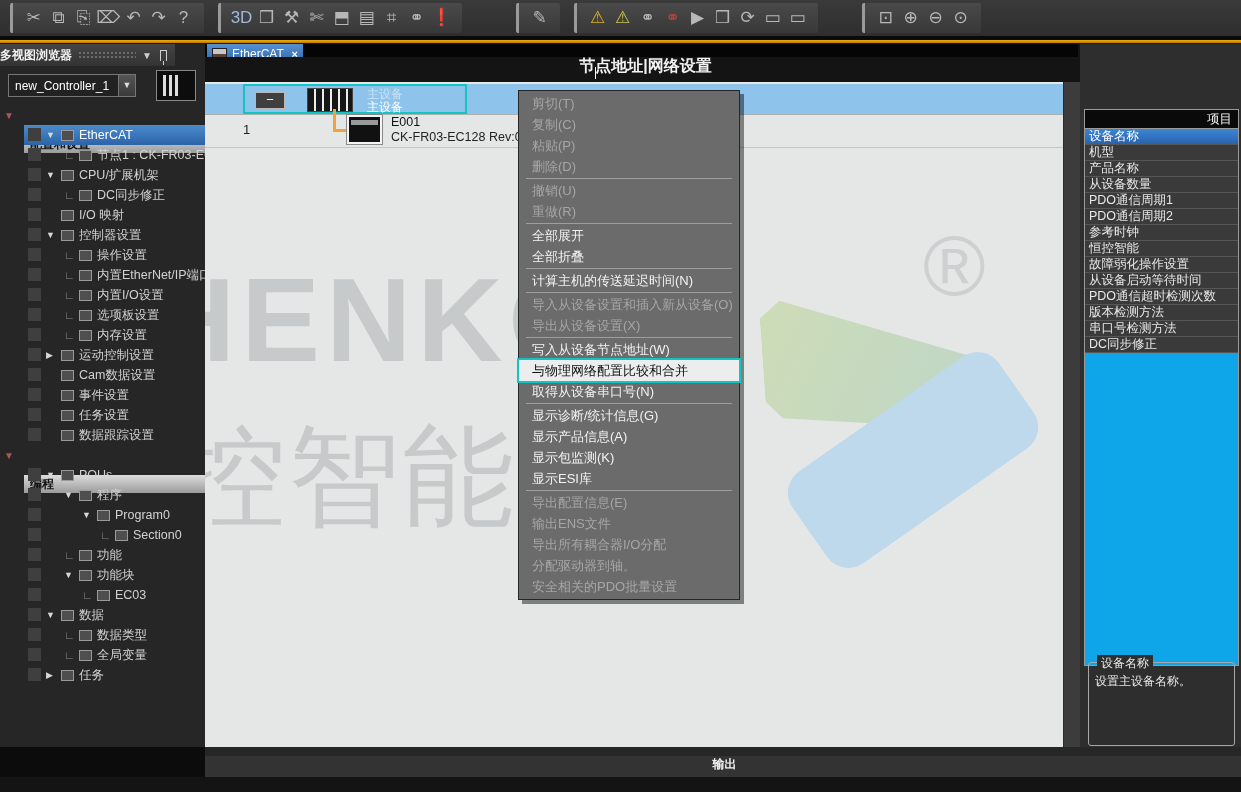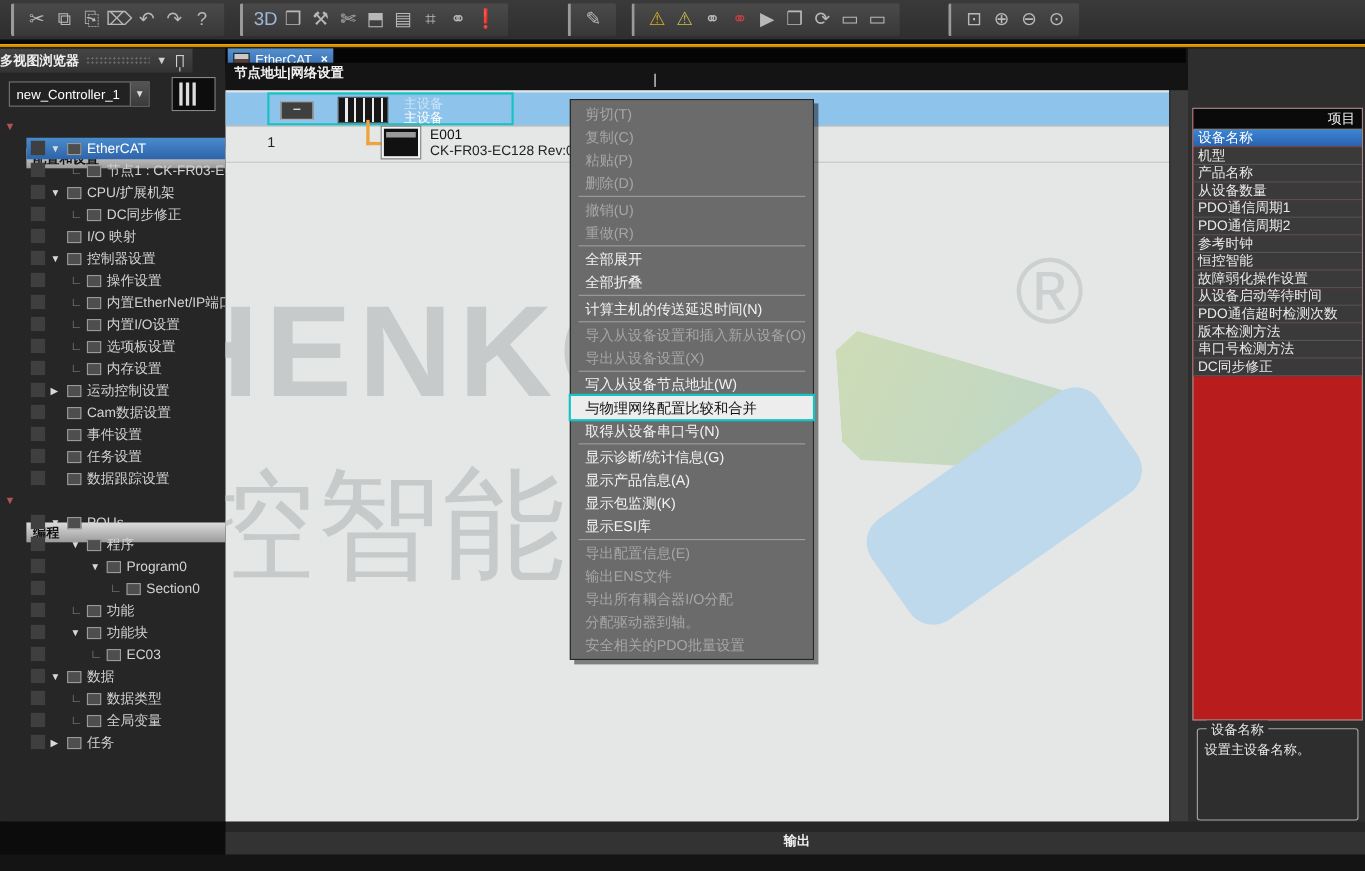--- a/index.html
+++ b/index.html
@@ -46,21 +46,21 @@
   .trow.sel:before{content:"";position:absolute;left:24px;top:0;right:0;height:20px;background:linear-gradient(#4a8ccd,#2d63a8);}
   .trow.sel .lb{color:#fff;}
   .trow.sel .sq,.trow.sel .cnt{z-index:1;}
 
   
   #tabbar{left:205px;top:44px;width:873px;height:20px;background:#050505;}
   #tab-ethercat{position:absolute;left:2px;top:0;width:96px;height:20px;background:linear-gradient(#5590cf,#2e66a8);display:flex;align-items:center;padding:0 5px;}
   #tab-ethercat .tic{width:15px;height:13px;margin-right:5px;background:linear-gradient(#c8c8c8 45%,#5a4038 45%);border:1px solid #222;}
   #tab-ethercat .tl{font-size:12px;color:#fff;flex:1;}
   #tab-ethercat .tx{font-size:11px;color:#fff;font-weight:bold;margin-left:4px;}
-  #colhead{left:205px;top:57px;width:873px;height:18px;background:#141414;color:#f2f2f2;font-size:12px;font-weight:bold;line-height:18px;padding-left:8px;}
+  #colhead{left:205px;top:57px;width:873px;height:18px;background:#141414;color:#f2f2f2;font-size:16px;font-weight:bold;line-height:18px;padding-left:8px;text-align:center;}
   #col-div{left:595px;top:67px;width:1px;height:12px;background:#fff;}
 
   
   #canvas{left:205px;top:82px;width:858px;height:665px;background:#e5e7e7;overflow:hidden;}
   #wm-en{position:absolute;left:-55px;top:170px;font-size:118px;font-weight:bold;letter-spacing:6px;color:#c7caca;}
   #wm-cn{position:absolute;left:-145px;top:320px;font-size:112px;font-weight:500;color:#c7caca;letter-spacing:2px;}
   #wm-reg{position:absolute;left:718px;top:135px;font-size:85px;color:#cdd0d0;}
   #logo-green{position:absolute;left:558px;top:212px;width:232px;height:138px;background:linear-gradient(120deg,#cedcb6,#bdd6c9);clip-path:polygon(0% 12%,9% 0%,100% 56%,76% 100%,7% 85%,0% 72%);transform:rotate(-4deg);}
   #logo-blue{position:absolute;left:582px;top:322px;width:252px;height:112px;background:#bed8ec;border-radius:26px;transform:rotate(-35deg);}
   #master-row{position:absolute;left:0;top:2px;width:858px;height:30px;background:#8ec3ec;}
@@ -82,21 +82,21 @@
   
   #menu{left:518px;top:90px;width:222px;background:#6b6b6b;border:1px solid #262626;box-shadow:4px 4px 0 rgba(0,0,0,.45);padding:2px 3px;}
   .mi{height:21px;line-height:21px;font-size:13px;padding-left:10px;color:#f2f2f2;white-space:nowrap;overflow:hidden;cursor:default;}
   .mi.dis{color:#a6a6a6;}
   .mi.hl{background:#ededed;color:#111;position:relative;margin:0 -3px;padding-left:13px;box-shadow:0 0 0 2px #14c4c4;z-index:2;}
   .msep{height:1px;background:#9e9e9e;margin:1px 4px;}
 
   
   #split{left:1063px;top:82px;width:17px;height:665px;background:#3c3c3c;border-left:1px solid #2a2a2a;}
   #rpanel{left:1080px;top:44px;width:161px;height:704px;background:#2e2e2e;}
-  #listbox{position:absolute;left:4px;top:54px;width:155px;height:557px;border:1px solid #9a9a9a;background:#b91c1c;}
+  #listbox{position:absolute;left:4px;top:65px;width:155px;height:557px;border:1px solid #9a9a9a;background:#0ea5e9;}
   #listhead{height:19px;background:#0a0a0a;border-bottom:1px solid #9a9a9a;color:#f0f0f0;font-size:12.5px;line-height:18px;text-align:right;padding-right:6px;}
   .prow{height:16px;line-height:15px;font-size:12.5px;color:#e8e8e8;padding-left:4px;background:#3a3a3a;border-bottom:1px solid #565656;white-space:nowrap;overflow:hidden;cursor:default;}
   .prow.sel{background:linear-gradient(#3a86d4,#2a62ae);color:#fff;}
   #helpbox{position:absolute;left:8px;top:618px;width:147px;height:84px;border:1px solid #a8a8a8;border-radius:3px;}
   #helpbox .lg{position:absolute;top:-8px;left:8px;background:#2e2e2e;padding:0 4px;font-size:12px;color:#e8e8e8;}
   #helpbox .tx{padding:10px 6px 0 6px;font-size:12px;color:#e8e8e8;}
   #blueline{left:1080px;top:748px;width:161px;height:3px;background:#2e9be6;}
 
   
   #bottom-gap{left:205px;top:747px;width:1036px;height:9px;background:#262626;}

